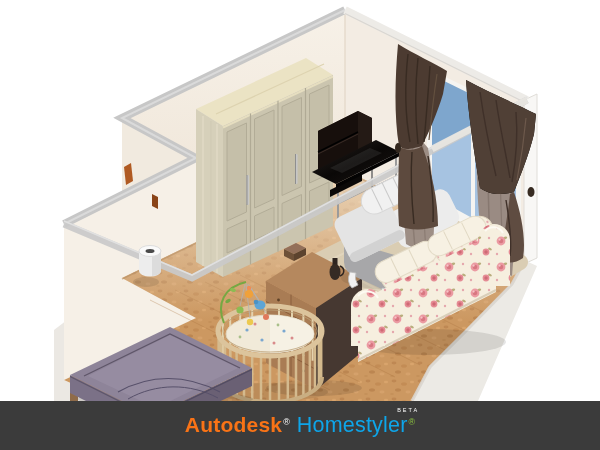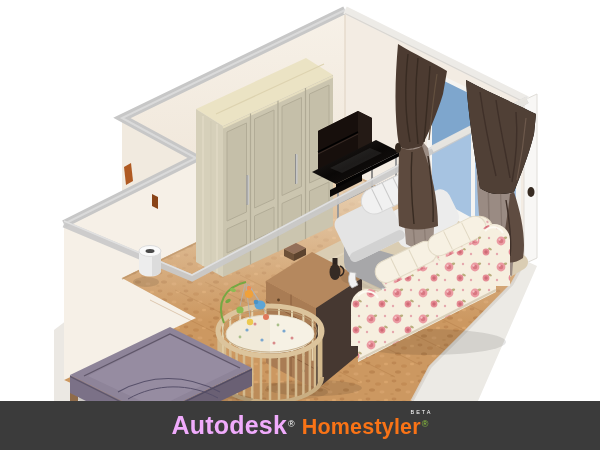--- a/index.html
+++ b/index.html
@@ -2,26 +2,26 @@
 <html><head>
 <meta charset="utf-8">
 <style>
   html,body{margin:0;padding:0;}
   body{width:600px;height:450px;font-family:"Liberation Sans",sans-serif;background:#fff;overflow:hidden;}
   .stage{position:relative;width:600px;height:450px;background:#fff;}
   .viewport{position:absolute;left:0;top:0;width:600px;height:401px;background:#fff;}
   .brand-bar{position:absolute;left:0;top:401px;width:600px;height:49px;background:#3b3b3b;
              display:flex;align-items:center;justify-content:center;}
   .brand{position:relative;display:flex;align-items:baseline;line-height:1;}
-  .brand .ad{color:#f0abfc;font-weight:bold;font-size:25px;letter-spacing:.2px;}
+  .brand .ad{color:#f97316;font-weight:bold;font-size:21px;letter-spacing:.2px;}
   .brand .reg{font-size:9px;position:relative;top:-7px;margin-left:1px;}
   .brand .reg.white{color:#fff;margin-right:7px;}
   .brand .reg.green{color:#8dc63f;}
   .brand .hs-wrap{position:relative;display:inline-flex;align-items:baseline;}
-  .brand .hs{color:#f97316;font-size:21.5px;font-weight:bold;letter-spacing:.2px;}
+  .brand .hs{color:#0ea5e9;font-size:21.5px;font-weight:normal;letter-spacing:.2px;}
   .brand .beta{position:absolute;right:-4px;top:-7px;color:#fff;font-size:5.5px;letter-spacing:2px;}
 </style>
 </head>
 <body>
 
 <div class="stage">
 
   <svg class="viewport" viewBox="0 0 600 401" xmlns="http://www.w3.org/2000/svg">
     <defs>
       <pattern id="cork" patternUnits="userSpaceOnUse" width="26" height="18">

